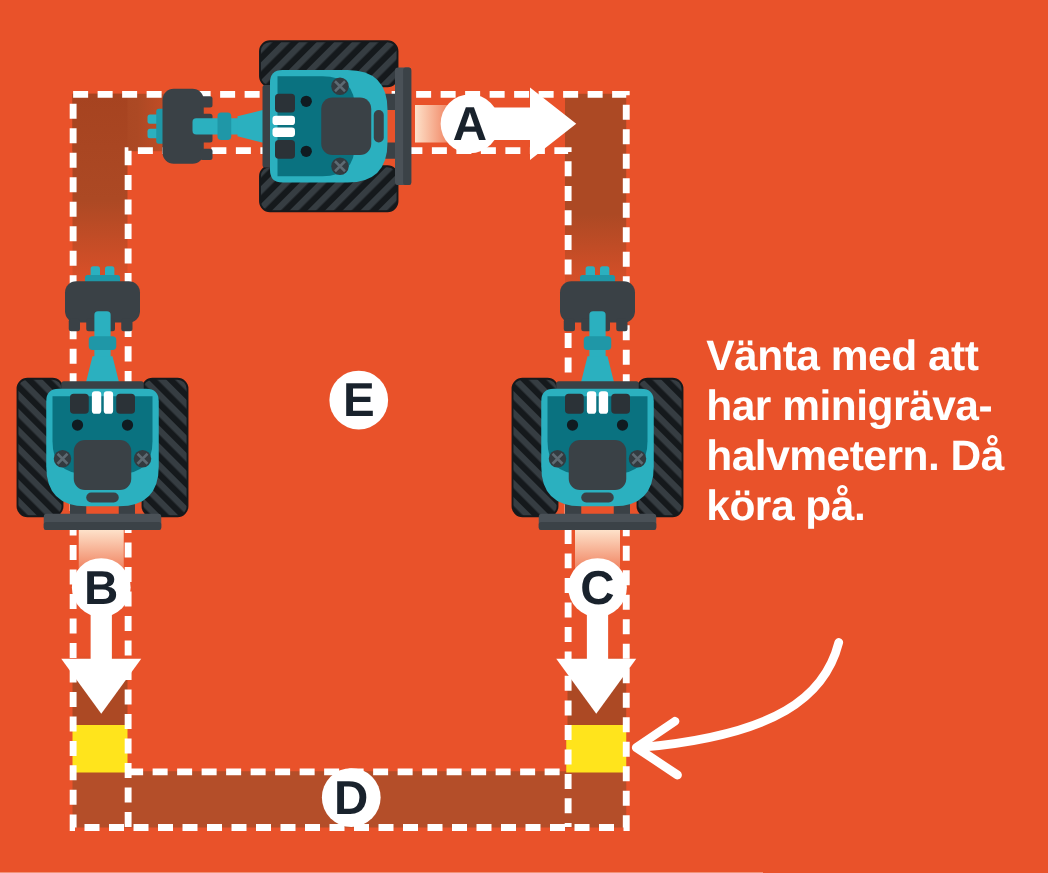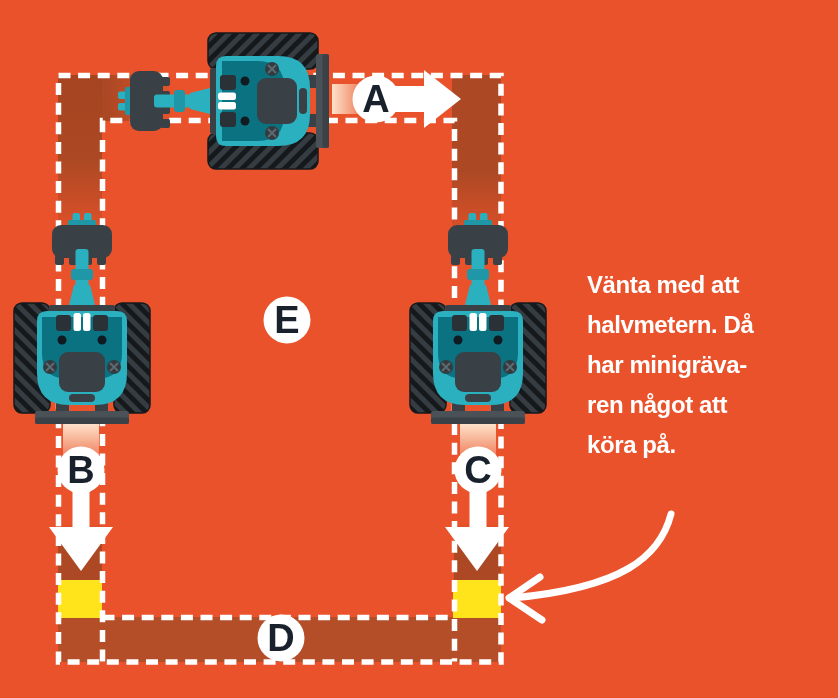--- a/index.html
+++ b/index.html
@@ -25,22 +25,22 @@
   .f-trench{fill:var(--trench);}
   .f-yellow{fill:var(--pad-yellow);}
   .marker-circle{fill:#ffffff;}
   .marker-label{
     font-family:"Liberation Sans",sans-serif;font-weight:bold;font-size:38px;
     fill:var(--label-ink);text-anchor:middle;
   }
   .white-arrow{fill:#ffffff;}
   .curve{fill:none;stroke:#ffffff;stroke-width:7;stroke-linecap:round;stroke-linejoin:round;}
   .callout{
-    position:absolute;left:587px;top:265px;width:240px;
-    color:#ffffff;font-weight:bold;font-size:24px;line-height:40px;letter-spacing:-0.4px;
+    position:absolute;left:565px;top:265px;width:240px;
+    color:#ffffff;font-weight:bold;font-size:34px;line-height:40px;letter-spacing:-0.4px;
   }
 </style>
 </head>
 <body>
 
 <div class="stage">
 
   <svg width="838" height="698" viewBox="0 0 838 698">
     <defs>
       <pattern id="tread" width="10" height="10" patternUnits="userSpaceOnUse" patternTransform="rotate(-45)">
@@ -177,19 +177,18 @@
     </g>
 
     <g>
       <path class="curve" d="M671 514 C 660 557, 622 588, 512 598"></path>
       <path class="curve" d="M540 577 L509 598 L542 620"></path>
     </g>
   </svg>
 
   <div class="callout">
     <div>Vänta med att</div>
+    <div>har minigräva-</div>
     <div>halvmetern. Då</div>
-    <div>har minigräva-</div>
-    <div>ren något att</div>
     <div>köra på.</div>
   </div>
 
 </div>
 
 </body></html>

